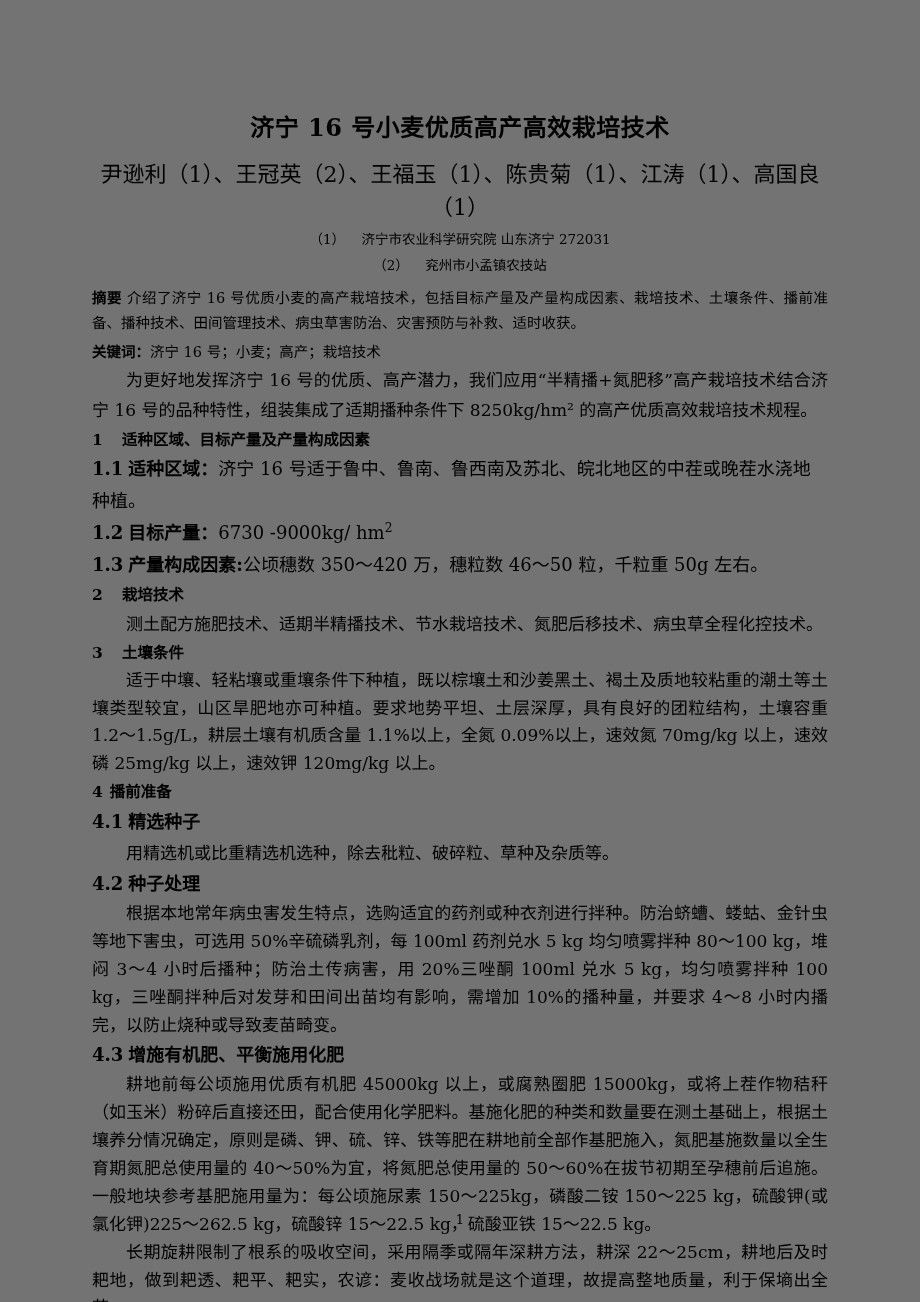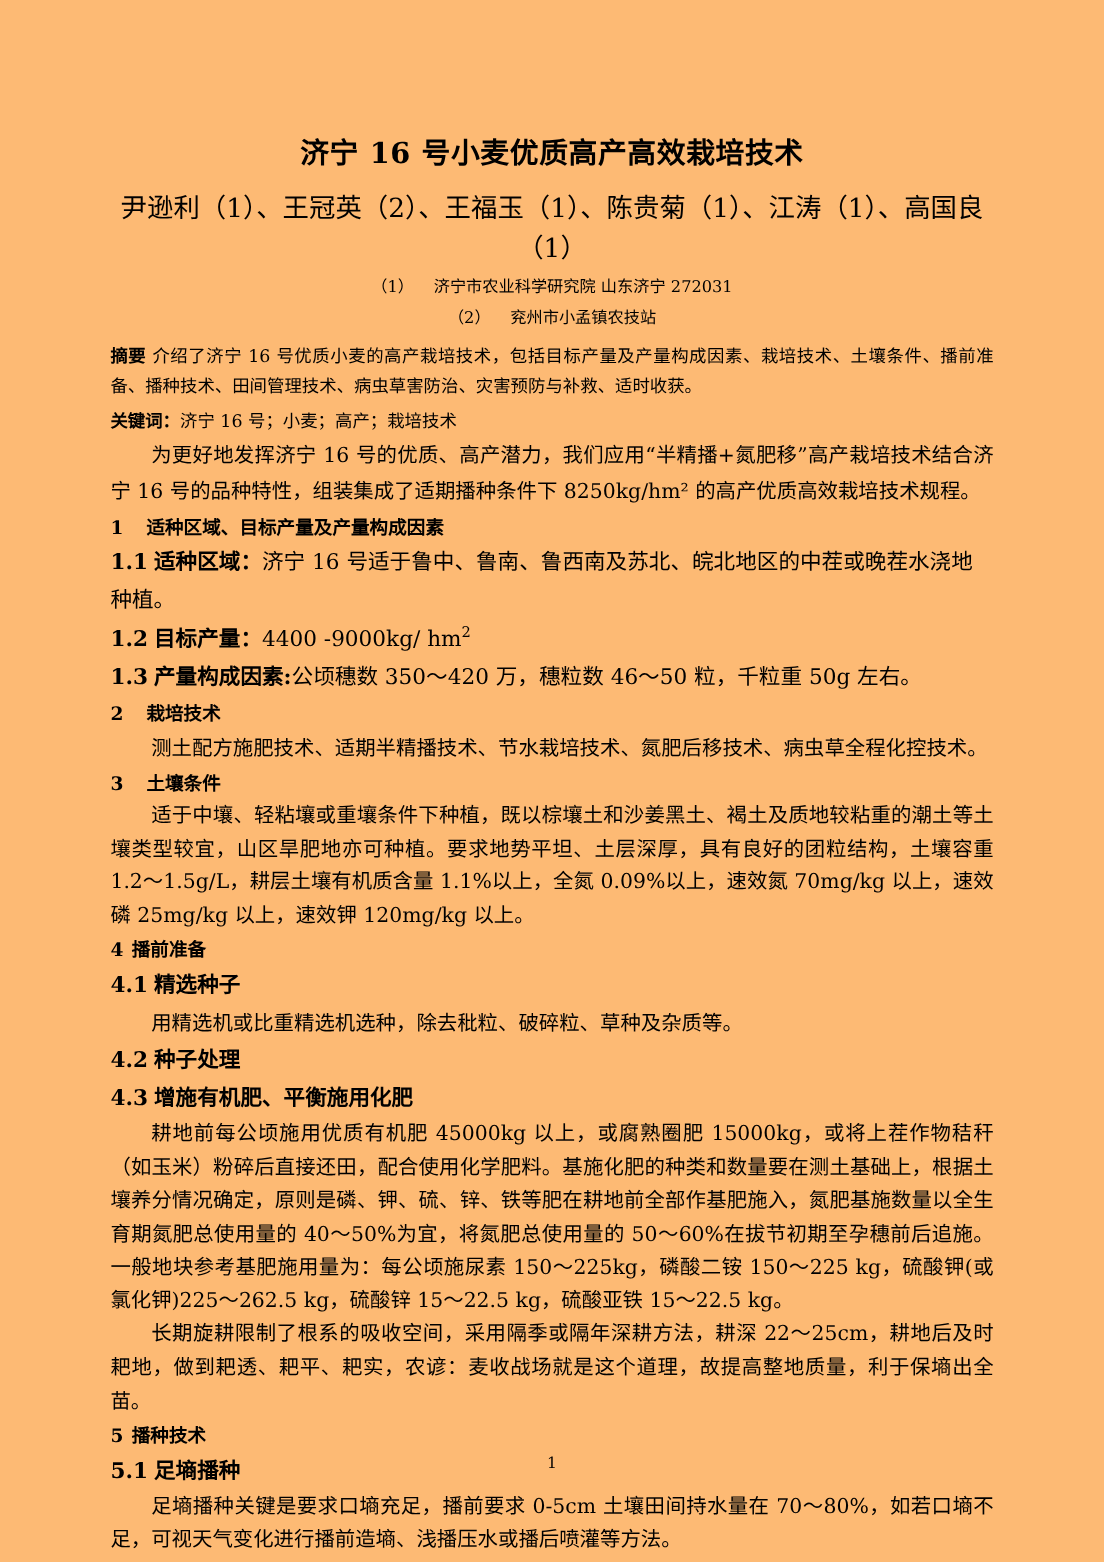--- a/index.html
+++ b/index.html
@@ -9,21 +9,21 @@
     background: #ffffff;
   }
   body {
     font-family: "DejaVu Serif", "Liberation Serif", serif;
     color: #000000;
   }
   .page {
     position: relative;
     width: 920px;
     height: 1302px;
-    background: #fdba74;
+    background: #737373;
     box-sizing: border-box;
     overflow: hidden;
   }
   .content {
     position: absolute;
     left: 92px;
     top: 0;
     width: 736px;
   }
 
@@ -172,21 +172,21 @@
 
     <p class="h1">
       <span class="n">1</span><span>适种区域、目标产量及产量构成因素</span>
     </p>
 
     <p class="h2">
       <span class="n">1.1</span><span>适种区域</span><span class="colon">：</span><span class="inline-val">济宁 16 号适于鲁中、鲁南、鲁西南及苏北、皖北地区的中茬或晚茬水浇地种植。</span>
     </p>
 
     <p class="h2">
-      <span class="n">1.2</span><span>目标产量</span><span class="colon">：</span><span class="inline-val">4400 -9000kg/ hm</span><sup class="inline-val">2</sup>
+      <span class="n">1.2</span><span>目标产量</span><span class="colon">：</span><span class="inline-val">6730 -9000kg/ hm</span><sup class="inline-val">2</sup>
     </p>
 
     <p class="h2">
       <span class="n">1.3</span><span>产量构成因素</span><span class="colon">:</span><span class="inline-val">公顷穗数 350～420 万，穗粒数 46～50 粒，千粒重 50g 左右。</span>
     </p>
 
     <p class="h1">
       <span class="n">2</span><span>栽培技术</span>
     </p>
     <p class="para">测土配方施肥技术、适期半精播技术、节水栽培技术、氮肥后移技术、病虫草全程化控技术。</p>
@@ -201,20 +201,21 @@
     </p>
 
     <p class="h2">
       <span class="n">4.1</span><span>精选种子</span>
     </p>
     <p class="para">用精选机或比重精选机选种，除去秕粒、破碎粒、草种及杂质等。</p>
 
     <p class="h2">
       <span class="n">4.2</span><span>种子处理</span>
     </p>
+    <p class="para tight">根据本地常年病虫害发生特点，选购适宜的药剂或种衣剂进行拌种。防治蛴螬、蝼蛄、金针虫等地下害虫，可选用 50%辛硫磷乳剂，每 100ml 药剂兑水 5 kg 均匀喷雾拌种 80～100 kg，堆闷 3～4 小时后播种；防治土传病害，用 20%三唑酮 100ml 兑水 5 kg，均匀喷雾拌种 100 kg，三唑酮拌种后对发芽和田间出苗均有影响，需增加 10%的播种量，并要求 4～8 小时内播完，以防止烧种或导致麦苗畸变。</p>
 
     <p class="h2">
       <span class="n">4.3</span><span>增施有机肥、平衡施用化肥</span>
     </p>
     <p class="para tight">耕地前每公顷施用优质有机肥 45000kg 以上，或腐熟圈肥 15000kg，或将上茬作物秸秆（如玉米）粉碎后直接还田，配合使用化学肥料。基施化肥的种类和数量要在测土基础上，根据土壤养分情况确定，原则是磷、钾、硫、锌、铁等肥在耕地前全部作基肥施入，氮肥基施数量以全生育期氮肥总使用量的 40～50%为宜，将氮肥总使用量的 50～60%在拔节初期至孕穗前后追施。一般地块参考基肥施用量为：每公顷施尿素 150～225kg，磷酸二铵 150～225 kg，硫酸钾(或氯化钾)225～262.5 kg，硫酸锌 15～22.5 kg，硫酸亚铁 15～22.5 kg。</p>
 
     <p class="para tight">长期旋耕限制了根系的吸收空间，采用隔季或隔年深耕方法，耕深 22～25cm，耕地后及时耙地，做到耙透、耙平、耙实，农谚：麦收战场就是这个道理，故提高整地质量，利于保墒出全苗。</p>
 
     <p class="h1 compact">
       <span class="n">5</span><span>播种技术</span>

